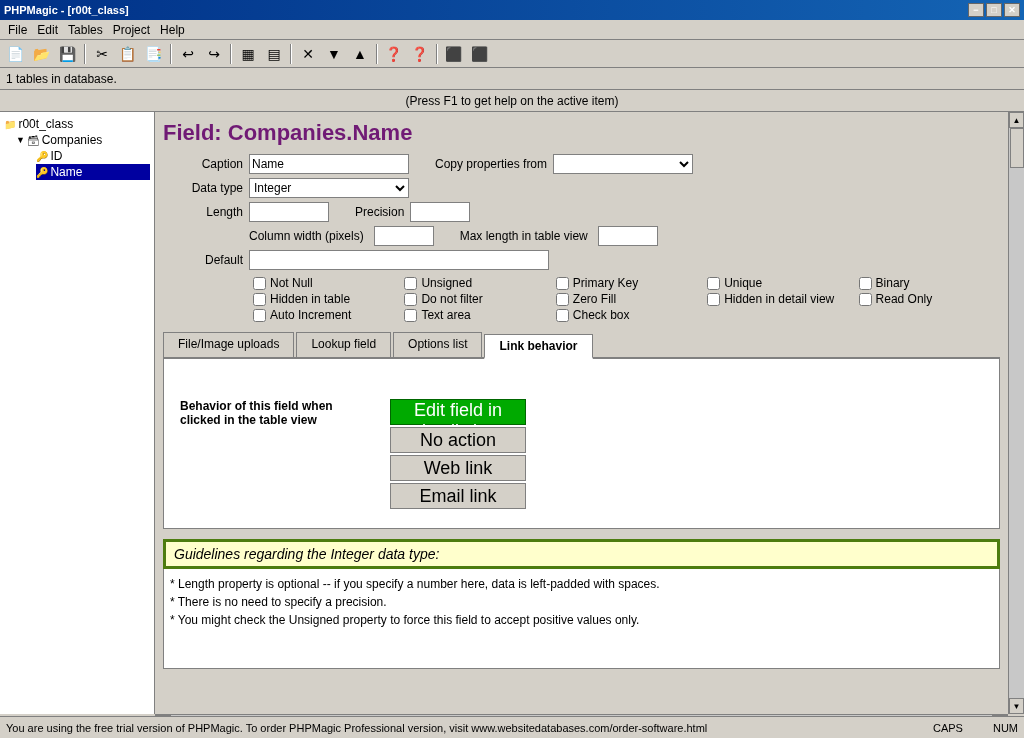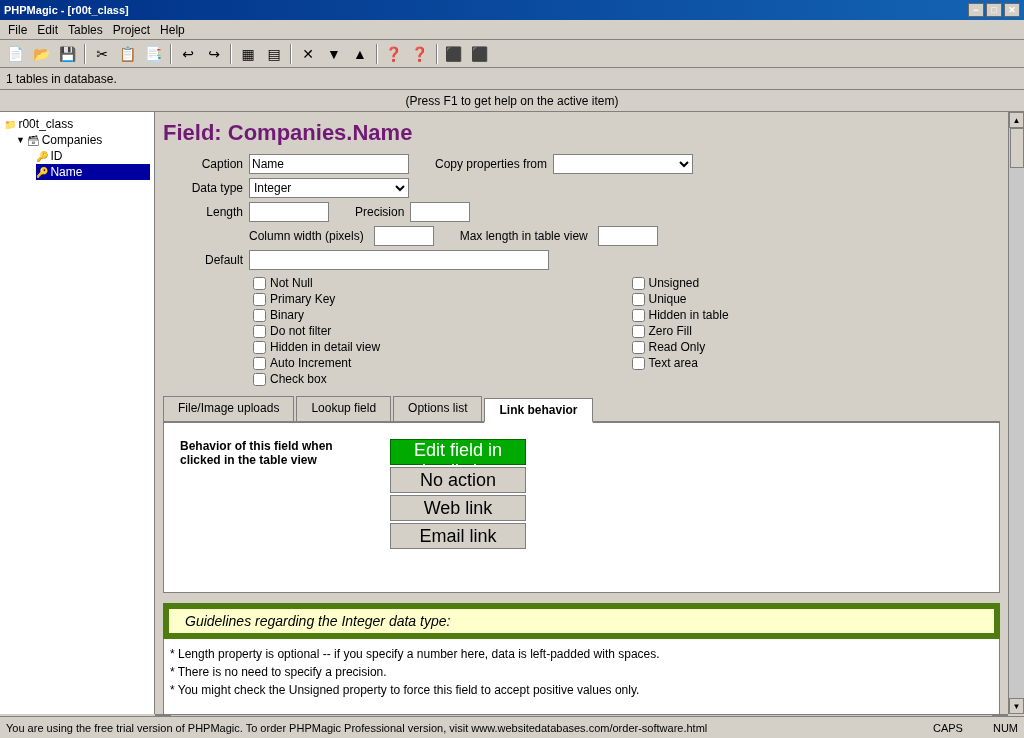--- a/index.html
+++ b/index.html
@@ -129,21 +129,21 @@
     .form-select {
       height: 20px;
       font-size: 12px;
       border: 1px solid #808080;
       background: white;
     }
 
     
     .checkboxes-container {
       display: grid;
-      grid-template-columns: 1fr 1fr;
+      grid-template-columns: 1fr 1fr 1fr 1fr 1fr;
       gap: 2px 10px;
       margin: 6px 0 6px 90px;
     }
     .checkbox-item {
       display: flex;
       align-items: center;
       gap: 4px;
       font-size: 12px;
     }
 
@@ -178,20 +178,21 @@
       border-top: none;
       padding: 16px;
       min-height: 170px;
     }
 
     
     .link-behavior-content {
       display: flex;
       gap: 30px;
       align-items: flex-start;
+      margin-top: 24px;
     }
     .link-description {
       font-size: 12px;
       font-weight: bold;
       max-width: 180px;
     }
     .link-options {
       display: flex;
       flex-direction: column;
       gap: 2px;
@@ -207,22 +208,22 @@
     }
     .link-option-btn.selected {
       background: #00aa00;
       color: white;
       border-color: #006600;
     }
 
     
     .guidelines-title {
       background: #ffffcc;
-      border: 6px solid #4d7c0f;
-      padding: 4px 16px;
+      border: 3px solid #4d7c0f;
+      padding: 4px 8px;
       font-size: 14px;
       font-style: italic;
       margin-top: 10px;
     }
     .guidelines-content {
       background: white;
       border: 1px solid #808080;
       border-top: none;
       padding: 6px;
       font-size: 12px;

